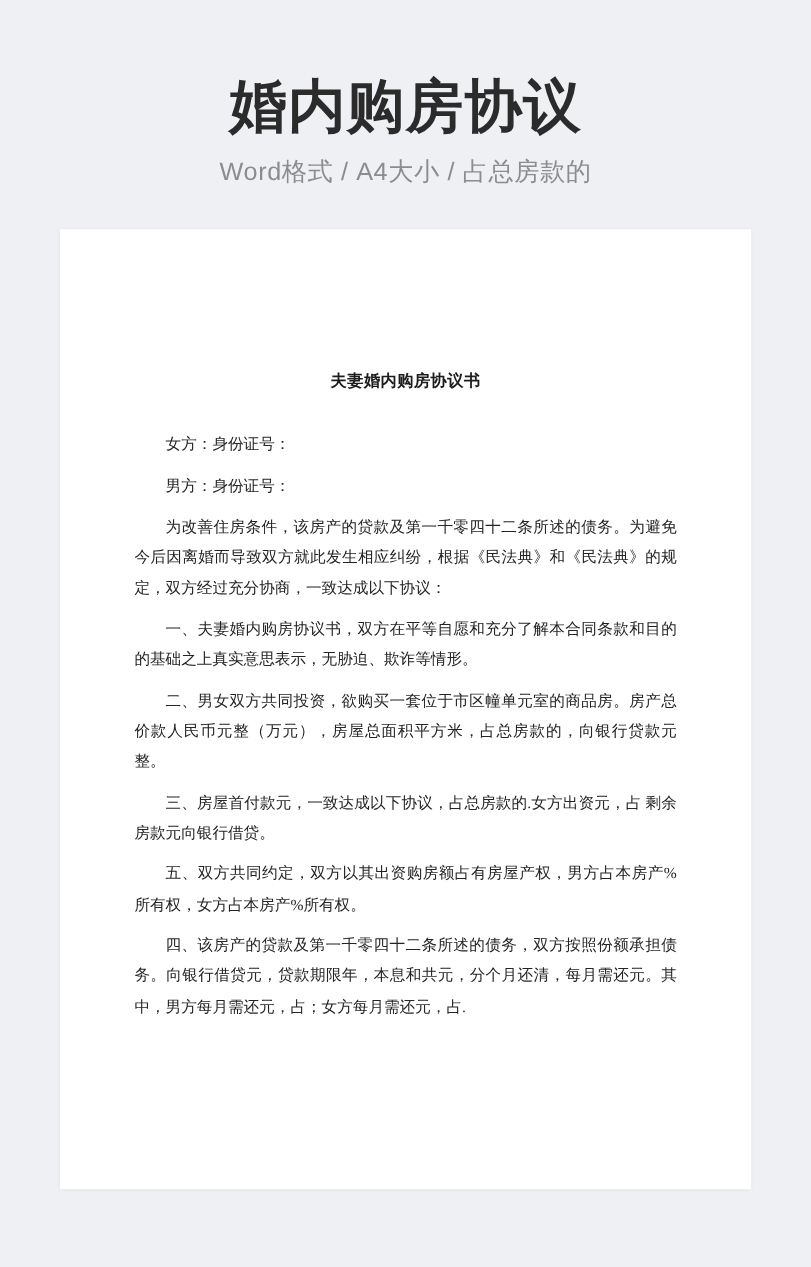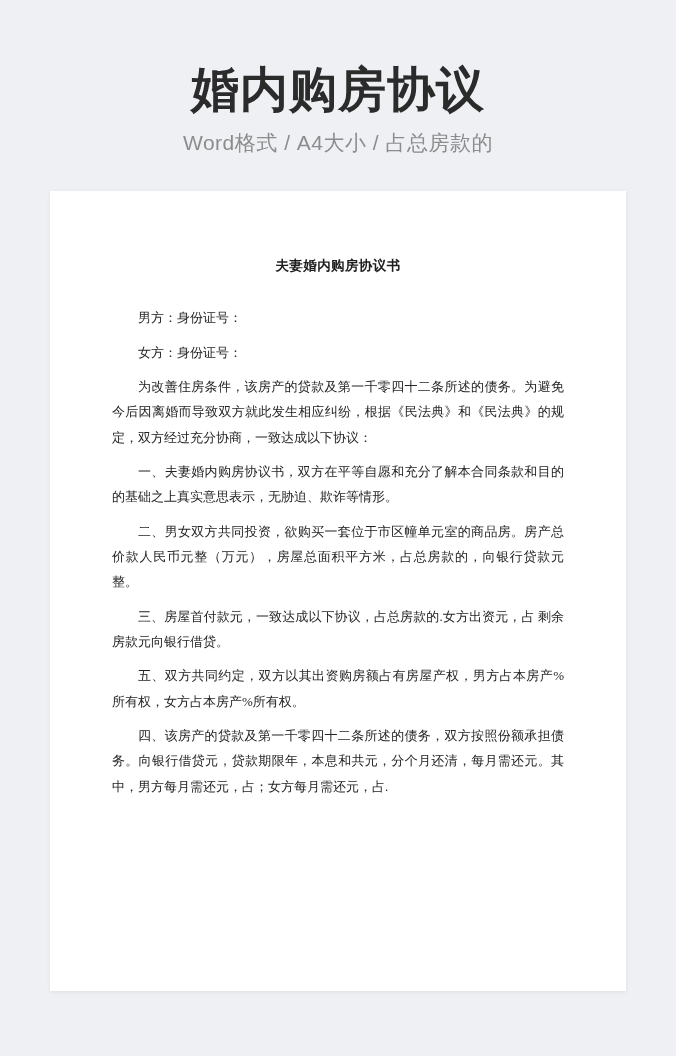--- a/index.html
+++ b/index.html
@@ -38,21 +38,21 @@
     font-weight: normal;
     text-align: center;
     letter-spacing: 0.5px;
   }
   .doc-sheet {
     margin-top: 34px;
     width: 576px;
     height: 800px;
     background: #ffffff;
     box-shadow: 0 1px 4px rgba(0,0,0,0.07);
-    padding: 34px 62px 40px 62px;
+    padding: 86px 62px 40px 62px;
     position: relative;
   }
   .doc-title {
     text-align: center;
     font-size: 13.5px;
     font-weight: bold;
     color: #1d1d1d;
     margin: 32px 0 0 0;
     letter-spacing: 0.4px;
   }
@@ -79,22 +79,22 @@
 <body>
 
 <div class="page-wrap">
 
   <div class="promo-title">婚内购房协议</div>
   <div class="promo-sub">Word格式 / A4大小 / 占总房款的</div>
 
   <div class="doc-sheet">
     <div class="doc-title">夫妻婚内购房协议书</div>
     <div class="doc-body">
+      <p class="indent">女方：身份证号：</p>
       <p class="indent">男方：身份证号：</p>
-      <p class="indent">女方：身份证号：</p>
       <p class="indent">为改善住房条件，该房产的贷款及第一千零四十二条所述的债务。为避免今后因离婚而导致双方就此发生相应纠纷，根据《民法典》和《民法典》的规定，双方经过充分协商，一致达成以下协议：</p>
       <p class="indent">一、夫妻婚内购房协议书，双方在平等自愿和充分了解本合同条款和目的的基础之上真实意思表示，无胁迫、欺诈等情形。</p>
       <p class="indent gap-para">二、男女双方共同投资，欲购买一套位于市区幢单元室的商品房。房产总价款人民币元整（万元），房屋总面积平方米，占总房款的，向银行贷款元整。</p>
       <p class="indent">三、房屋首付款元，一致达成以下协议，占总房款的.女方出资元，占 剩余房款元向银行借贷。</p>
       <p class="indent">五、双方共同约定，双方以其出资购房额占有房屋产权，男方占本房产%所有权，女方占本房产%所有权。</p>
       <p class="indent">四、该房产的贷款及第一千零四十二条所述的债务，双方按照份额承担债务。向银行借贷元，贷款期限年，本息和共元，分个月还清，每月需还元。其中，男方每月需还元，占；女方每月需还元，占.</p>
     </div>
   </div>
 
 </div>

